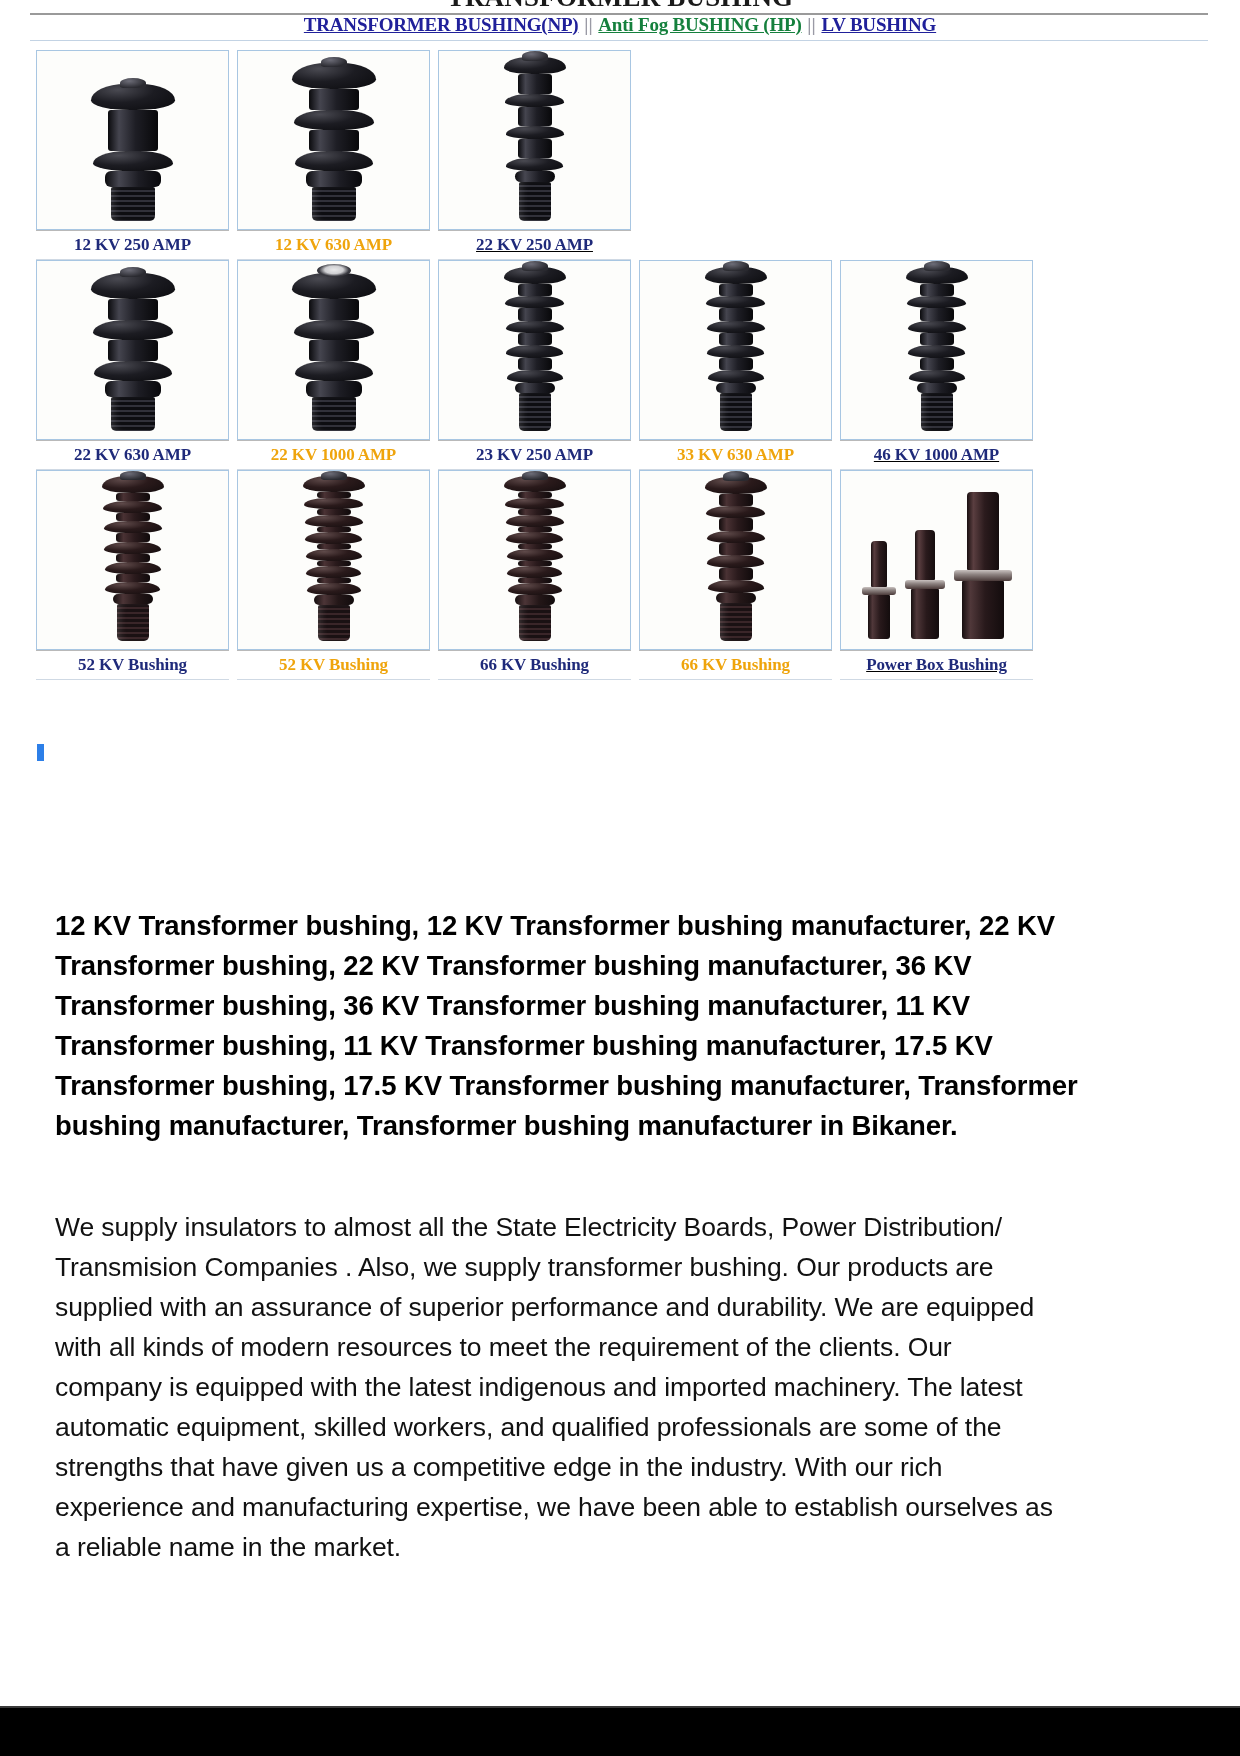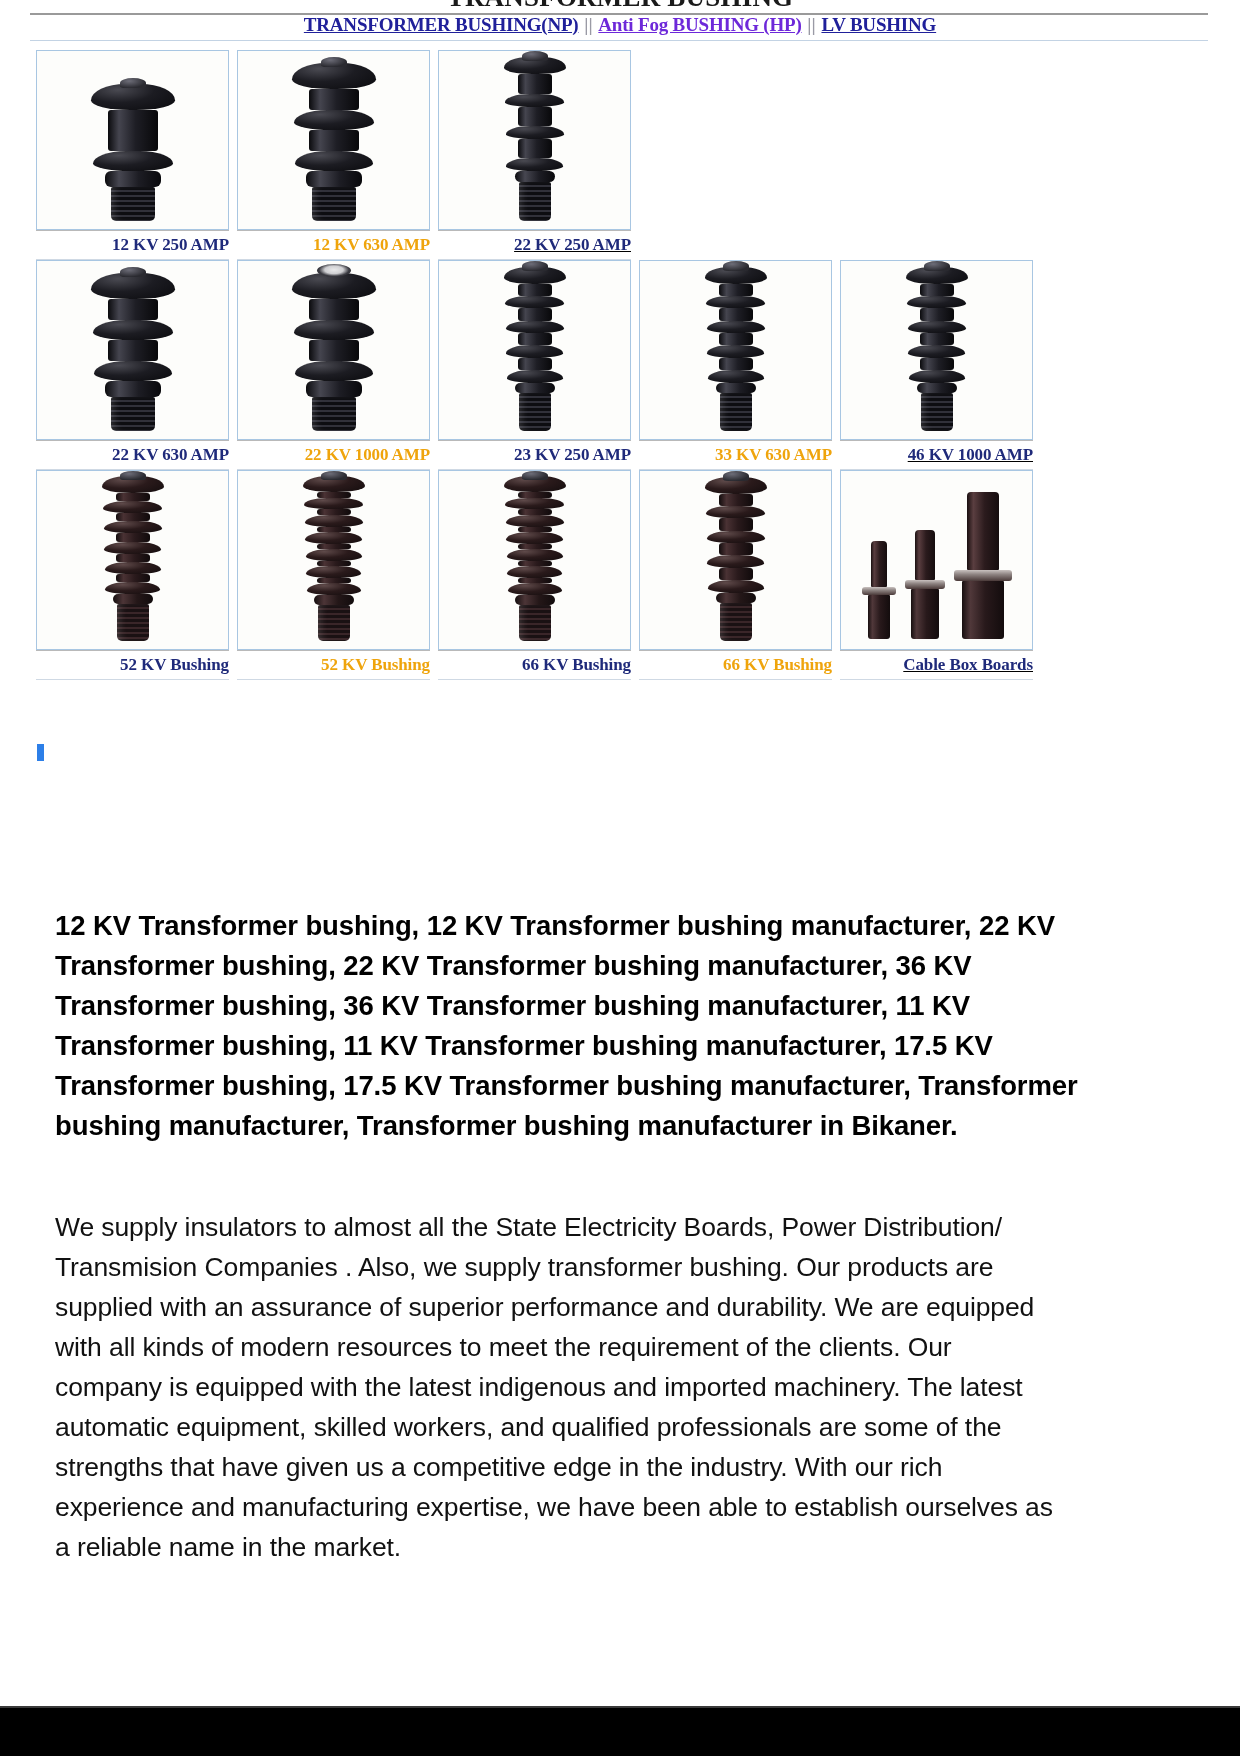--- a/index.html
+++ b/index.html
@@ -54,21 +54,21 @@
     white-space: nowrap;
     font-family: "Liberation Serif", serif;
     font-size: 19px;
     font-weight: bold;
   }
   .nav-link {
     text-decoration: underline;
     letter-spacing: -0.2px;
   }
   .nav-link.navy { color: #20209a; }
-  .nav-link.gold { color: #6d28d9; }
+  .nav-link.gold { color: #15803d; }
   .nav-sep {
     color: #9a9aa5;
     font-weight: bold;
     padding: 0 1px;
   }
   .header-rule2 {
     position: absolute;
     left: 30px;
     top: 40px;
     width: 1178px;
@@ -102,21 +102,21 @@
     display: flex;
     align-items: flex-end;
     justify-content: center;
     position: relative;
     overflow: hidden;
     box-sizing: border-box;
   }
   .caption {
     height: 28px;
     line-height: 28px;
-    text-align: right;
+    text-align: center;
     font-family: "Liberation Serif", serif;
     font-size: 17px;
     font-weight: bold;
     border-top: 1px solid #b9b9b9;
     border-bottom: 1px solid #cfd9e4;
     background: #ffffff;
     white-space: nowrap;
     letter-spacing: -0.1px;
   }
   .caption.navy { color: #1f2a7a; }
@@ -526,21 +526,21 @@
               <div class="cb-flange" style="width: 40px; height: 9px;"></div>
               <div class="cb-base" style="width: 28px; height: 50px;"></div>
             </div>
             <div class="cb-item">
               <div class="cb-tube" style="width: 32px; height: 78px;"></div>
               <div class="cb-flange" style="width: 58px; height: 11px;"></div>
               <div class="cb-base" style="width: 42px; height: 58px;"></div>
             </div>
           </div>
         </div>
-      <div class="caption navy">Cable Box Boards</div>
+      <div class="caption navy">Power Box Bushing</div>
     </div>
   </div>
 
 </div>
 
 <div class="blue-marker"></div>
 
 <p class="keyword-block">12 KV Transformer bushing, 12 KV Transformer bushing manufacturer, 22 KV Transformer bushing, 22 KV Transformer bushing manufacturer, 36 KV Transformer bushing, 36 KV Transformer bushing manufacturer, 11 KV Transformer bushing, 11 KV Transformer bushing manufacturer, 17.5 KV Transformer bushing, 17.5 KV Transformer bushing manufacturer, Transformer bushing manufacturer, Transformer bushing manufacturer in Bikaner.</p>
 <p class="body-block">We supply insulators to almost all the State Electricity Boards, Power Distribution/ Transmision Companies . Also, we supply transformer bushing. Our products are supplied with an assurance of superior performance and durability. We are equipped with all kinds of modern resources to meet the requirement of the clients. Our company is equipped with the latest indigenous and imported machinery. The latest automatic equipment, skilled workers, and qualified professionals are some of the strengths that have given us a competitive edge in the industry. With our rich experience and manufacturing expertise, we have been able to establish ourselves as a reliable name in the market.</p>
 

